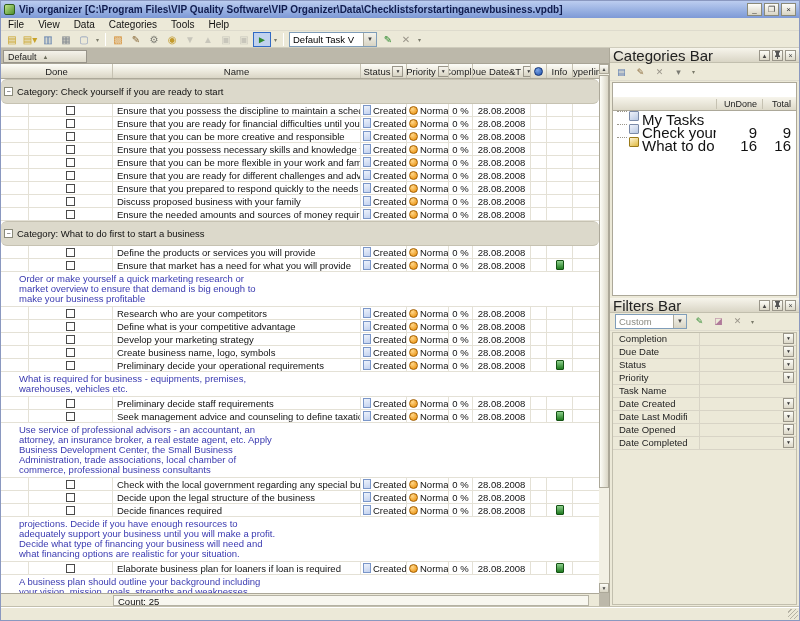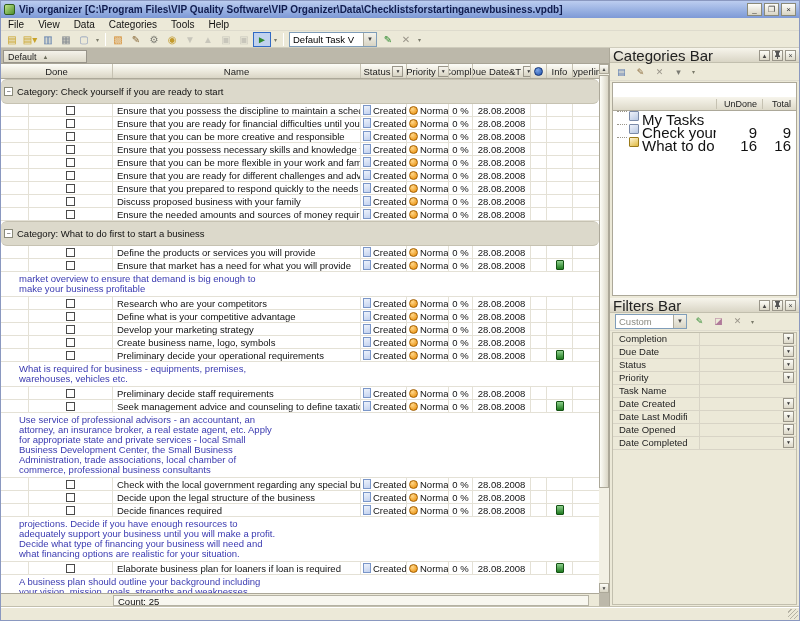--- a/index.html
+++ b/index.html
@@ -488,20 +488,21 @@
             </div>
             <div class="cell c-comple">0 %</div>
             <div class="cell c-due">28.08.2008</div>
             <div class="cell c-recur"></div>
             <div class="cell c-info">
               <span class="icon-note"></span>
             </div>
             <div class="cell c-hyper"></div>
           </div>
           <div class="note">
+            <div>Order or make yourself a quick marketing research or</div>
             <div>market overview to ensure that demand is big enough to</div>
             <div>make your business profitable</div>
           </div>
           <div class="row">
             <div class="cell c-gutter"></div>
             <div class="cell c-done">
               <span class="checkbox"></span>
             </div>
             <div class="cell c-name">Research who are your competitors</div>
             <div class="cell c-status">
@@ -642,21 +643,20 @@
             <div class="cell c-due">28.08.2008</div>
             <div class="cell c-recur"></div>
             <div class="cell c-info">
               <span class="icon-note"></span>
             </div>
             <div class="cell c-hyper"></div>
           </div>
           <div class="note">
             <div>Use service of professional advisors - an accountant, an</div>
             <div>attorney, an insurance broker, a real estate agent, etc. Apply</div>
-            <div>for appropriate state and private services - local Small</div>
             <div>Business Development Center, the Small Business</div>
             <div>Administration, trade associations, local chamber of</div>
             <div>commerce, professional business consultants</div>
           </div>
           <div class="row">
             <div class="cell c-gutter"></div>
             <div class="cell c-done">
               <span class="checkbox"></span>
             </div>
             <div class="cell c-name">Check with the local government regarding any special business regulations, sales taxes, personal</div>

